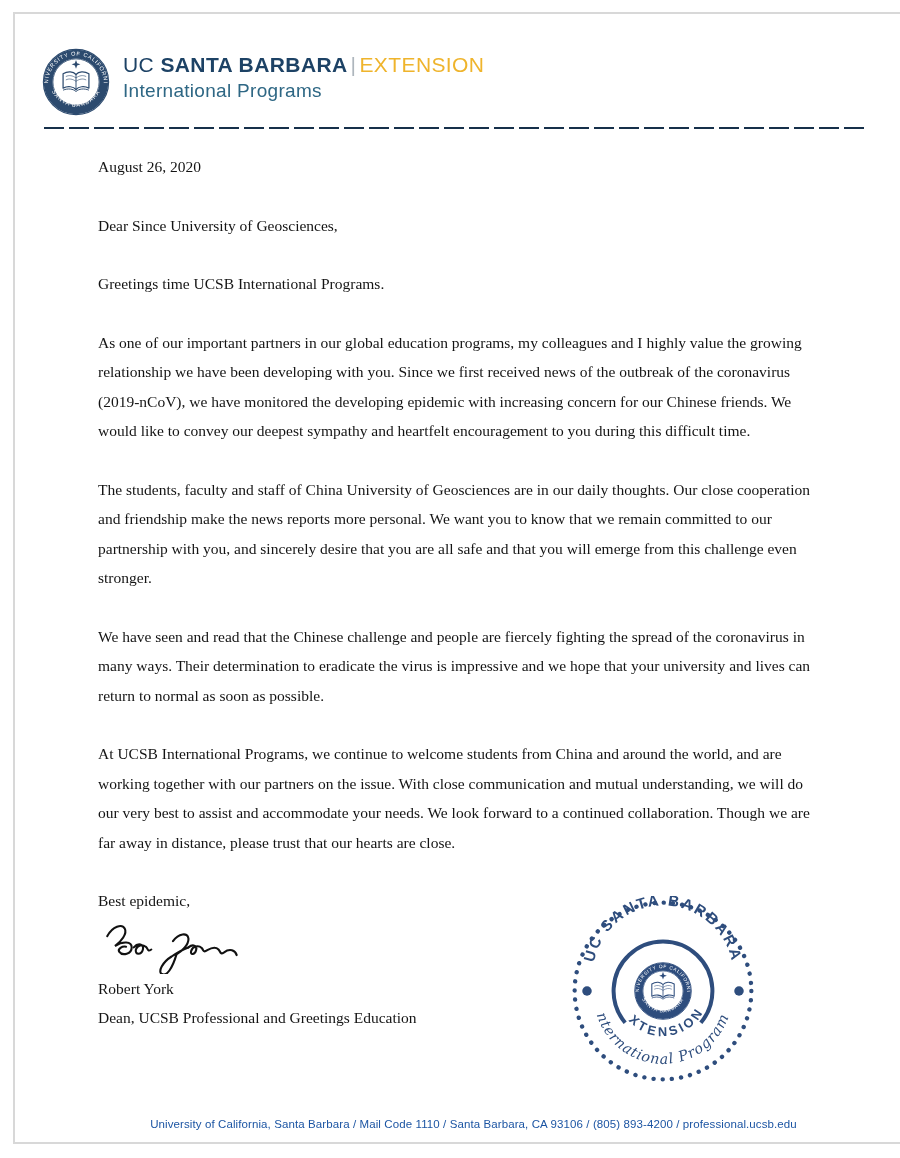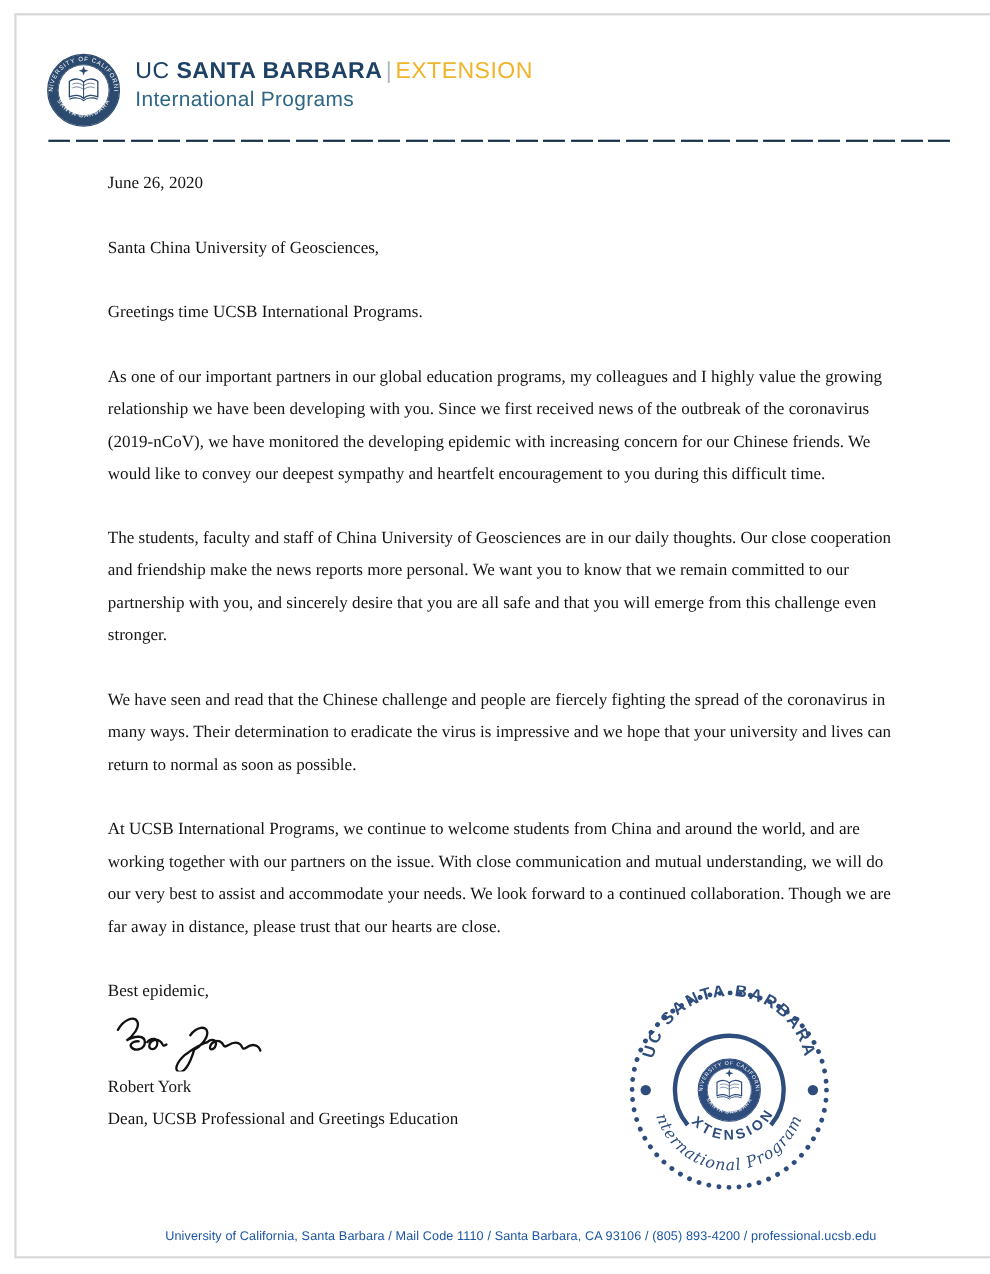--- a/index.html
+++ b/index.html
@@ -94,22 +94,22 @@
     <div class="wordmark">
       <div class="wm-line1">
         <span class="wm-uc">UC</span><span> </span><span class="wm-sb">SANTA BARBARA</span><span class="wm-div">|</span><span class="wm-ext">EXTENSION</span>
       </div>
       <div class="wm-line2">International Programs</div>
     </div>
   </div>
   <div class="rule"></div>
 
   <div class="letter">
-    <p>June 26, 2020</p>
-    <p>Santa China University of Geosciences,</p>
+    <p>August 26, 2020</p>
+    <p>Dear Since University of Geosciences,</p>
     <p>Greetings time UCSB International Programs.</p>
     <p>As one of our important partners in our global education programs, my colleagues and I highly value the growing relationship we have been developing with you. Since we first received news of the outbreak of the coronavirus (2019-nCoV), we have monitored the developing epidemic with increasing concern for our Chinese friends. We would like to convey our deepest sympathy and heartfelt encouragement to you during this difficult time.</p>
     <p>The students, faculty and staff of China University of Geosciences are in our daily thoughts. Our close cooperation and friendship make the news reports more personal. We want you to know that we remain committed to our partnership with you, and sincerely desire that you are all safe and that you will emerge from this challenge even stronger.</p>
     <p>We have seen and read that the Chinese challenge and people are fiercely fighting the spread of the coronavirus in many ways. Their determination to eradicate the virus is impressive and we hope that your university and lives can return to normal as soon as possible.</p>
     <p>At UCSB International Programs, we continue to welcome students from China and around the world, and are working together with our partners on the issue. With close communication and mutual understanding, we will do our very best to assist and accommodate your needs. We look forward to a continued collaboration. Though we are far away in distance, please trust that our hearts are close.</p>
     <p class="closing">Best epidemic,</p>
 
     <svg class="signature-svg" viewBox="0 0 200 80">
       <g fill="none" stroke="#111111" stroke-width="3" stroke-linecap="round">
         <path d="M6,26 C14,12 27,8 31,15 C35,22 26,34 17,40 C28,33 41,33 41,42 C41,51 28,55 23,48 C21,44 27,40 33,41"></path>

